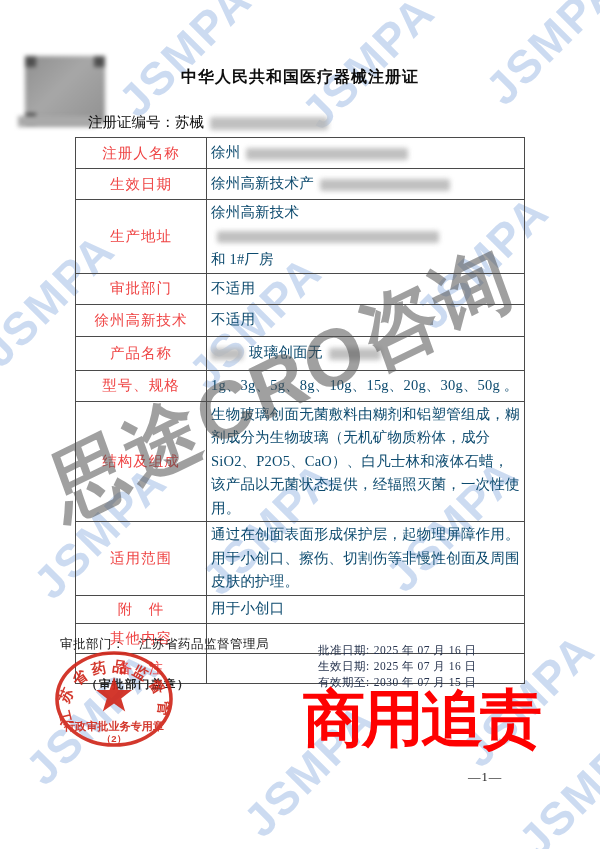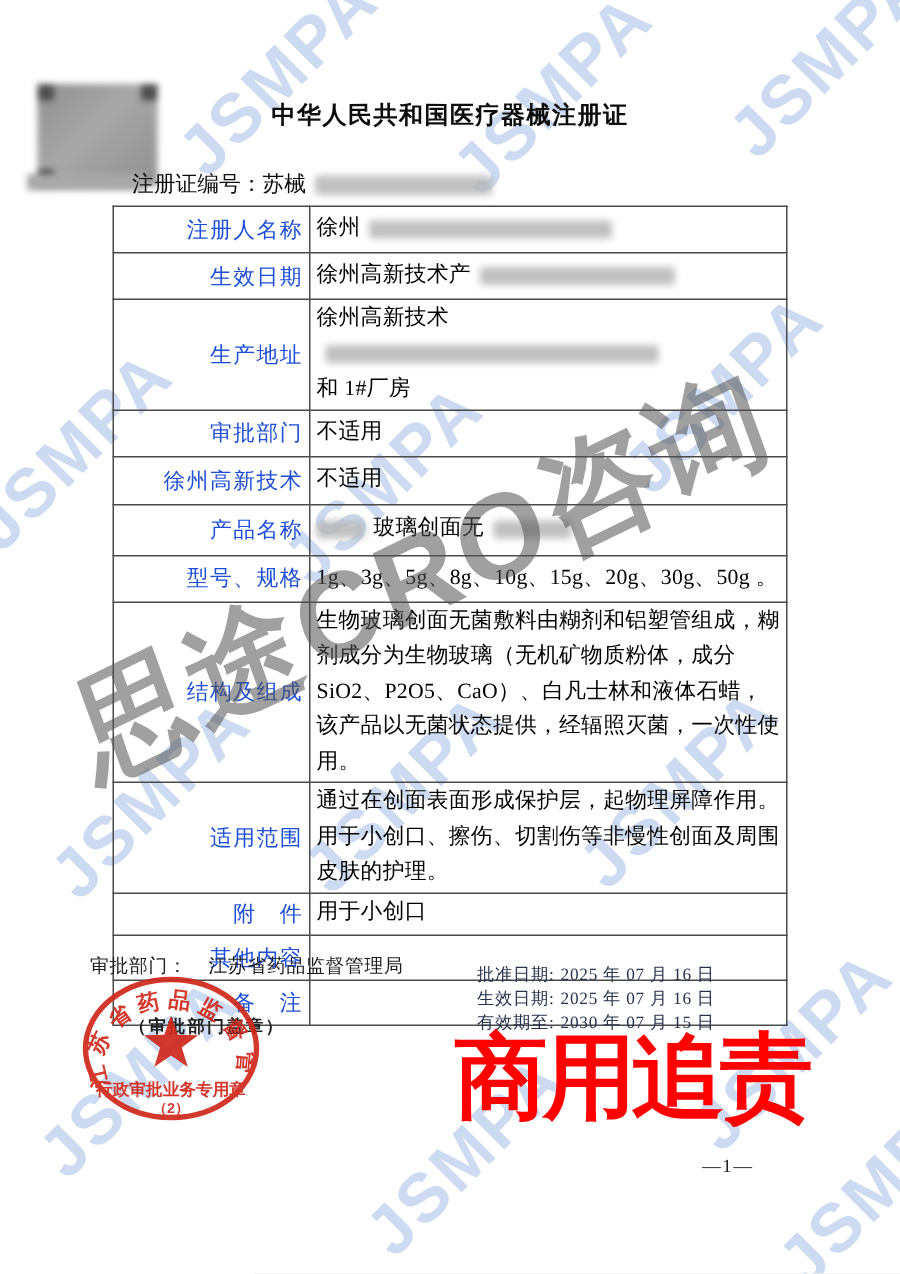--- a/index.html
+++ b/index.html
@@ -25,22 +25,22 @@
   .regline{position:absolute;left:88px;top:113px;z-index:2;font-size:14.5px;font-weight:400;
       color:#0d0d0d;white-space:nowrap;}
   
   .bp{display:inline-block;height:12px;background:#b6b6b6;filter:blur(2.5px);
       border-radius:2px;vertical-align:middle;margin-left:6px;opacity:.85;}
   
   table.cert{position:absolute;left:75px;top:137px;width:450px;z-index:2;
       border-collapse:collapse;table-layout:fixed;}
   table.cert td{border:1px solid #4a4a4a;font-size:14.5px;vertical-align:middle;
       padding:1px 4px;overflow:hidden;}
-  td.lbl{width:122px;text-align:right;letter-spacing:1px;color:#1d4ed8;}
-  td.val{padding:2px 6px 2px 9px;line-height:23.5px;letter-spacing:0.2px;color:#000000;}
+  td.lbl{width:122px;text-align:center;letter-spacing:1px;color:#ef4444;}
+  td.val{padding:2px 6px 2px 9px;line-height:23.5px;letter-spacing:0.2px;color:#0c4a6e;}
   
   .approval{position:absolute;left:60px;top:636px;z-index:2;font-size:12.5px;color:#1a1a1a;
       white-space:nowrap;letter-spacing:0.5px;}
   .approval .authority{margin-left:14px;}
   .seal-note{position:absolute;left:86px;top:677px;z-index:2;font-size:11.5px;color:#222;
       letter-spacing:1.5px;font-weight:bold;}
   .dates{position:absolute;left:318px;top:643px;z-index:2;font-size:11.5px;line-height:15.8px;
       color:#26334d;letter-spacing:0.5px;}
   .dates .dv{margin-left:4px;}
   .stamp{position:absolute;left:52px;top:649px;width:124px;height:100px;z-index:5;opacity:0.92;}

